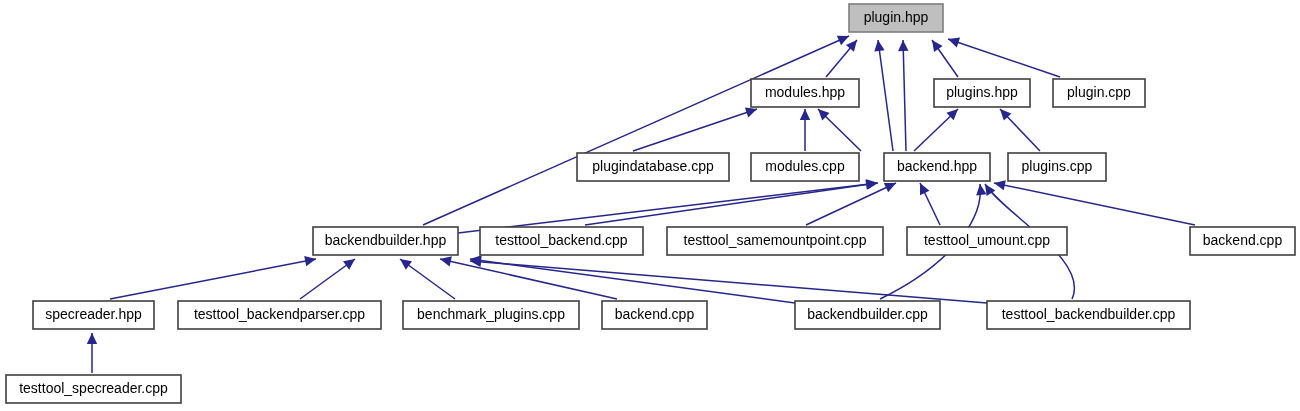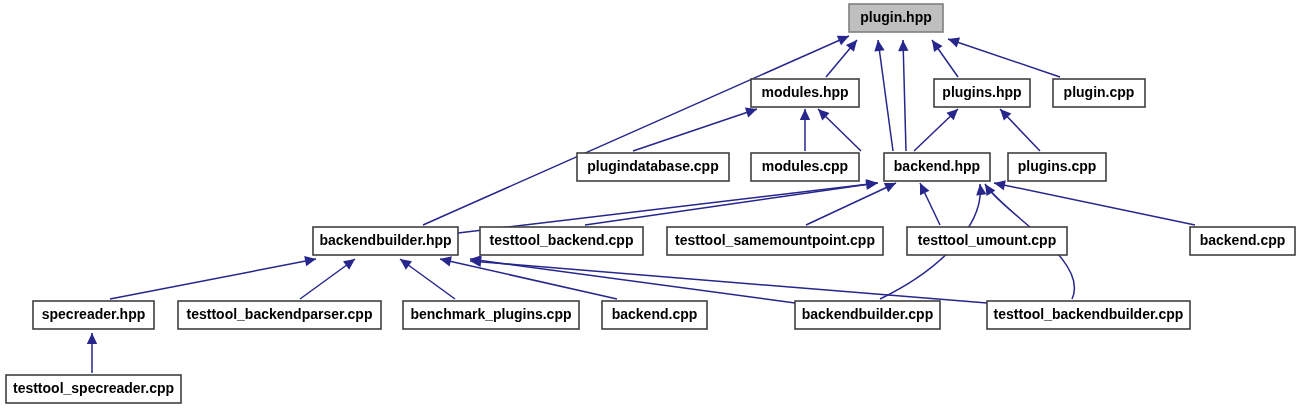--- a/index.html
+++ b/index.html
@@ -7,21 +7,20 @@
     padding: 0;
     background: #ffffff;
   }
   #graph-root {
     position: relative;
     width: 1300px;
     height: 411px;
     background: #ffffff;
     font-family: "Liberation Sans", sans-serif;
     overflow: hidden;
-    font-weight: bold;
   }
   svg#dep-graph {
     display: block;
     width: 1300px;
     height: 411px;
   }
   .node-box {
     fill: #ffffff;
     stroke: #404040;
     stroke-width: 1.6px;

